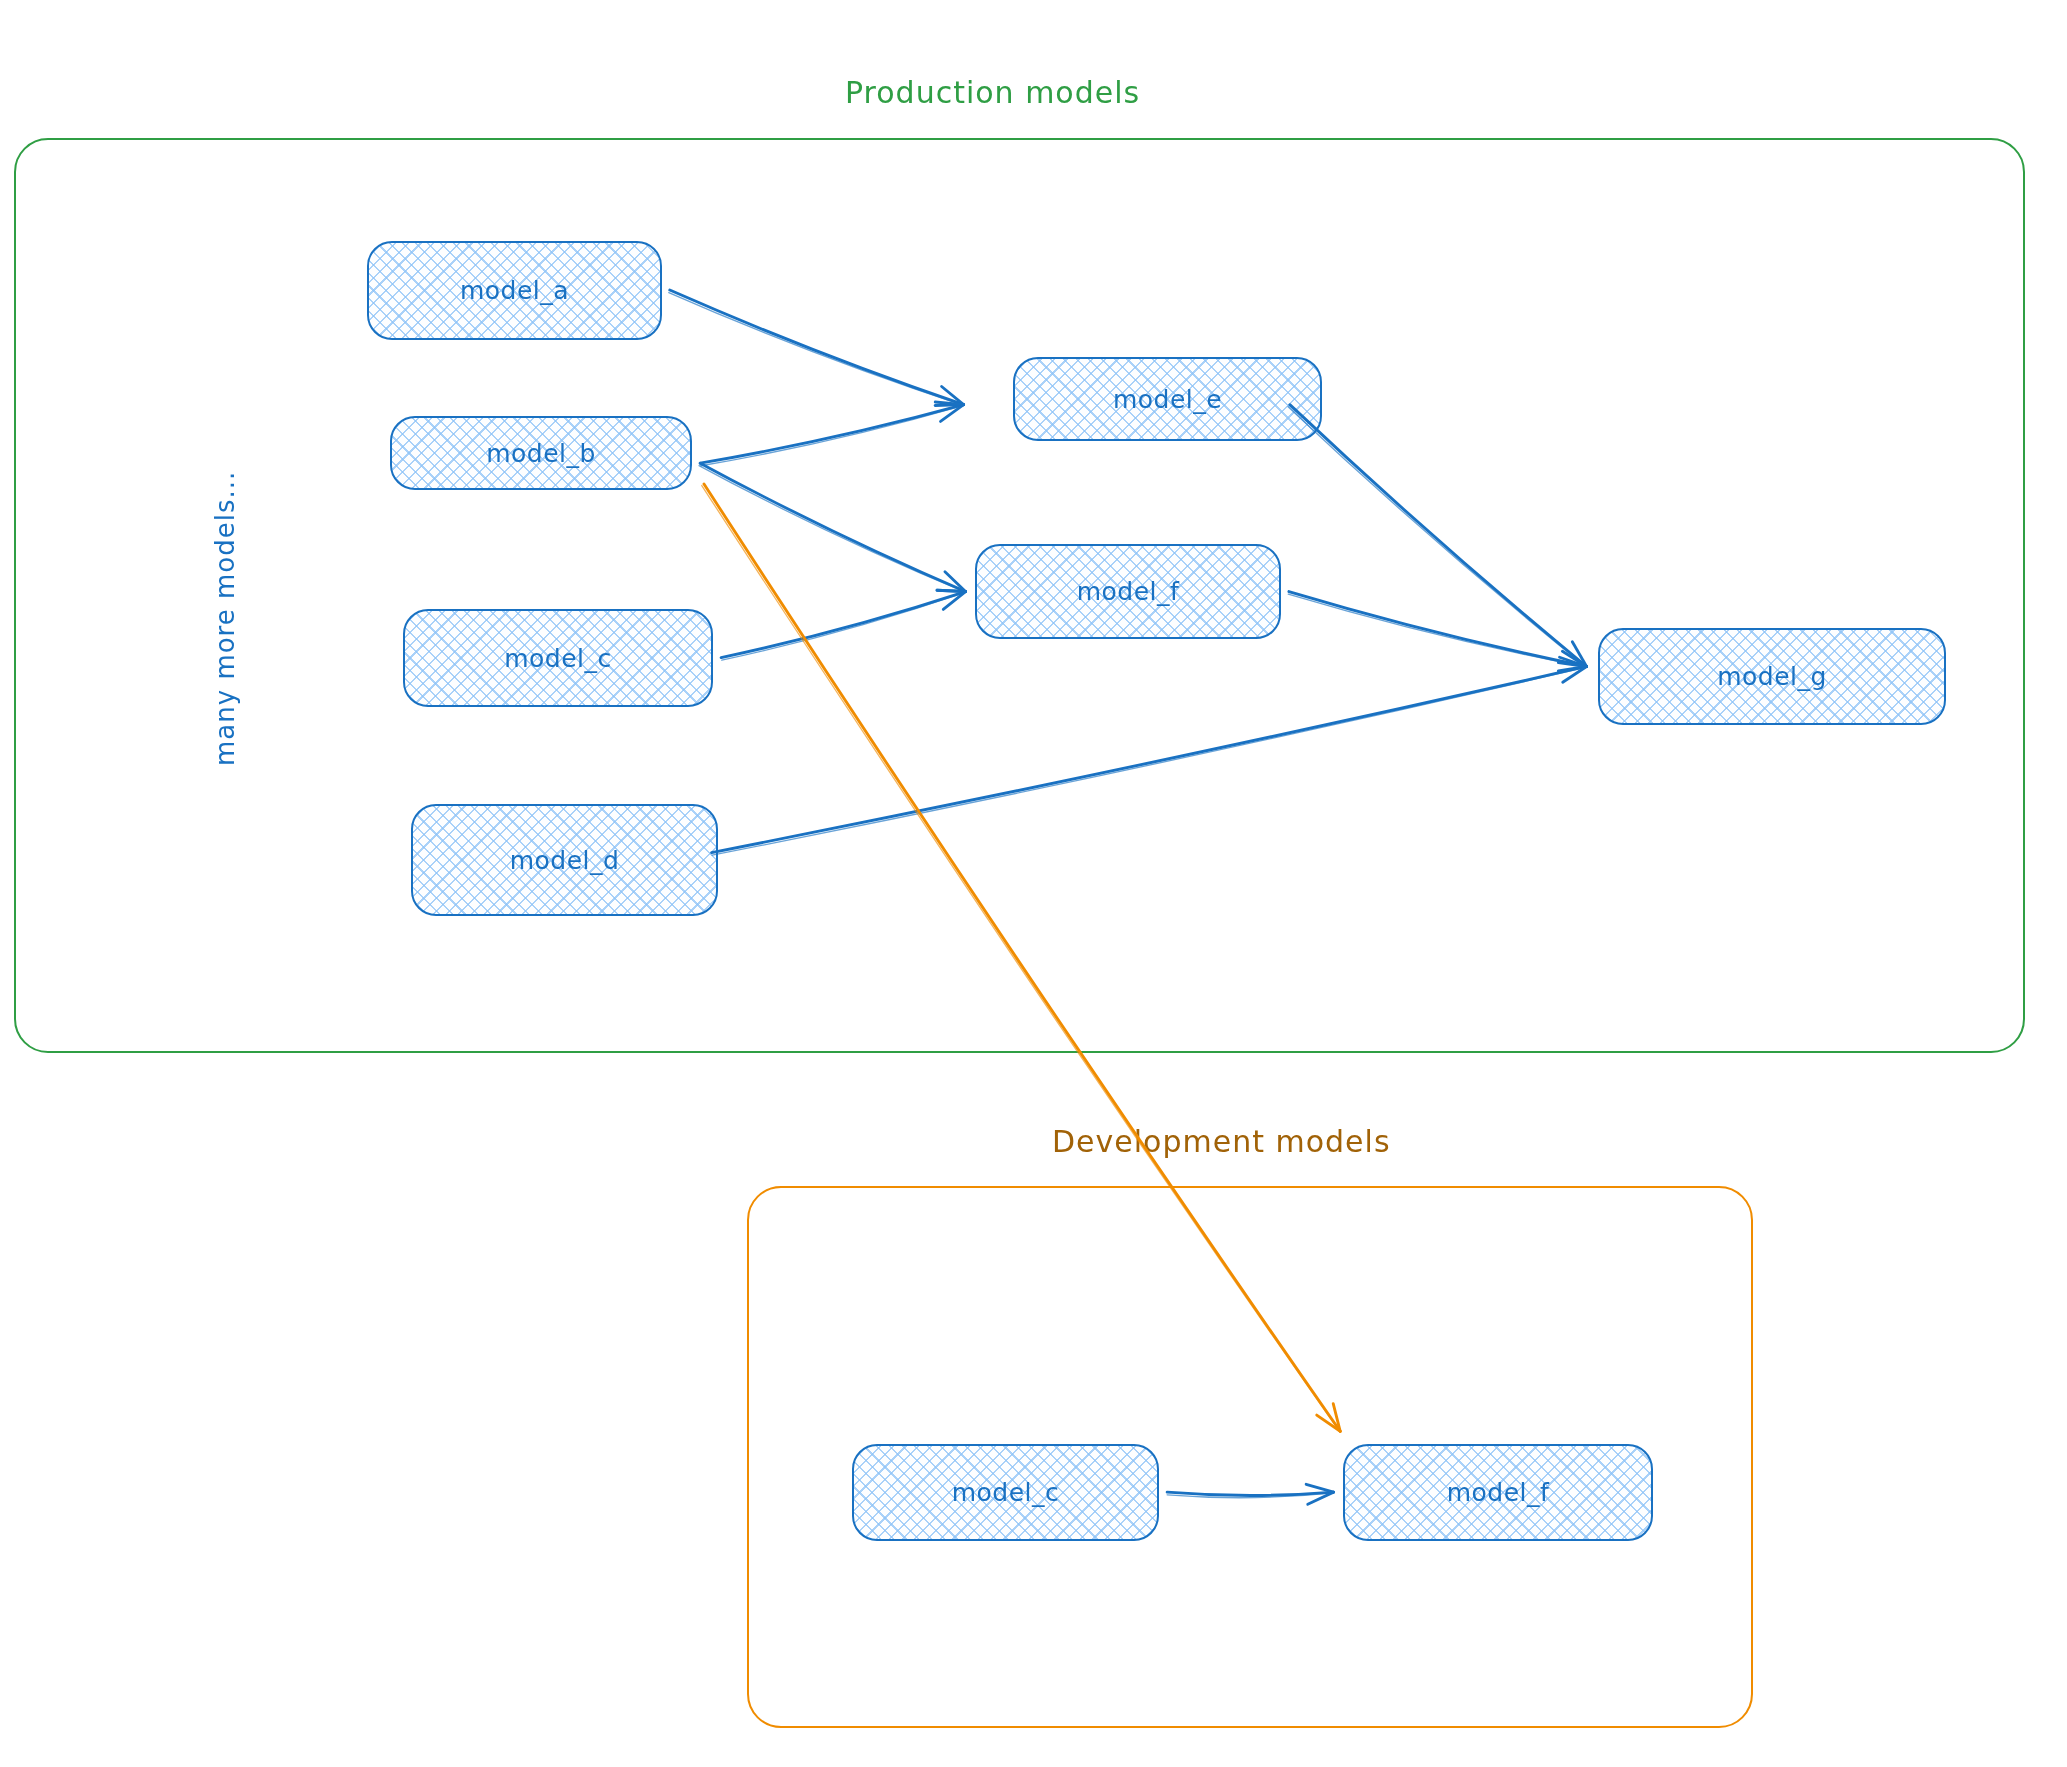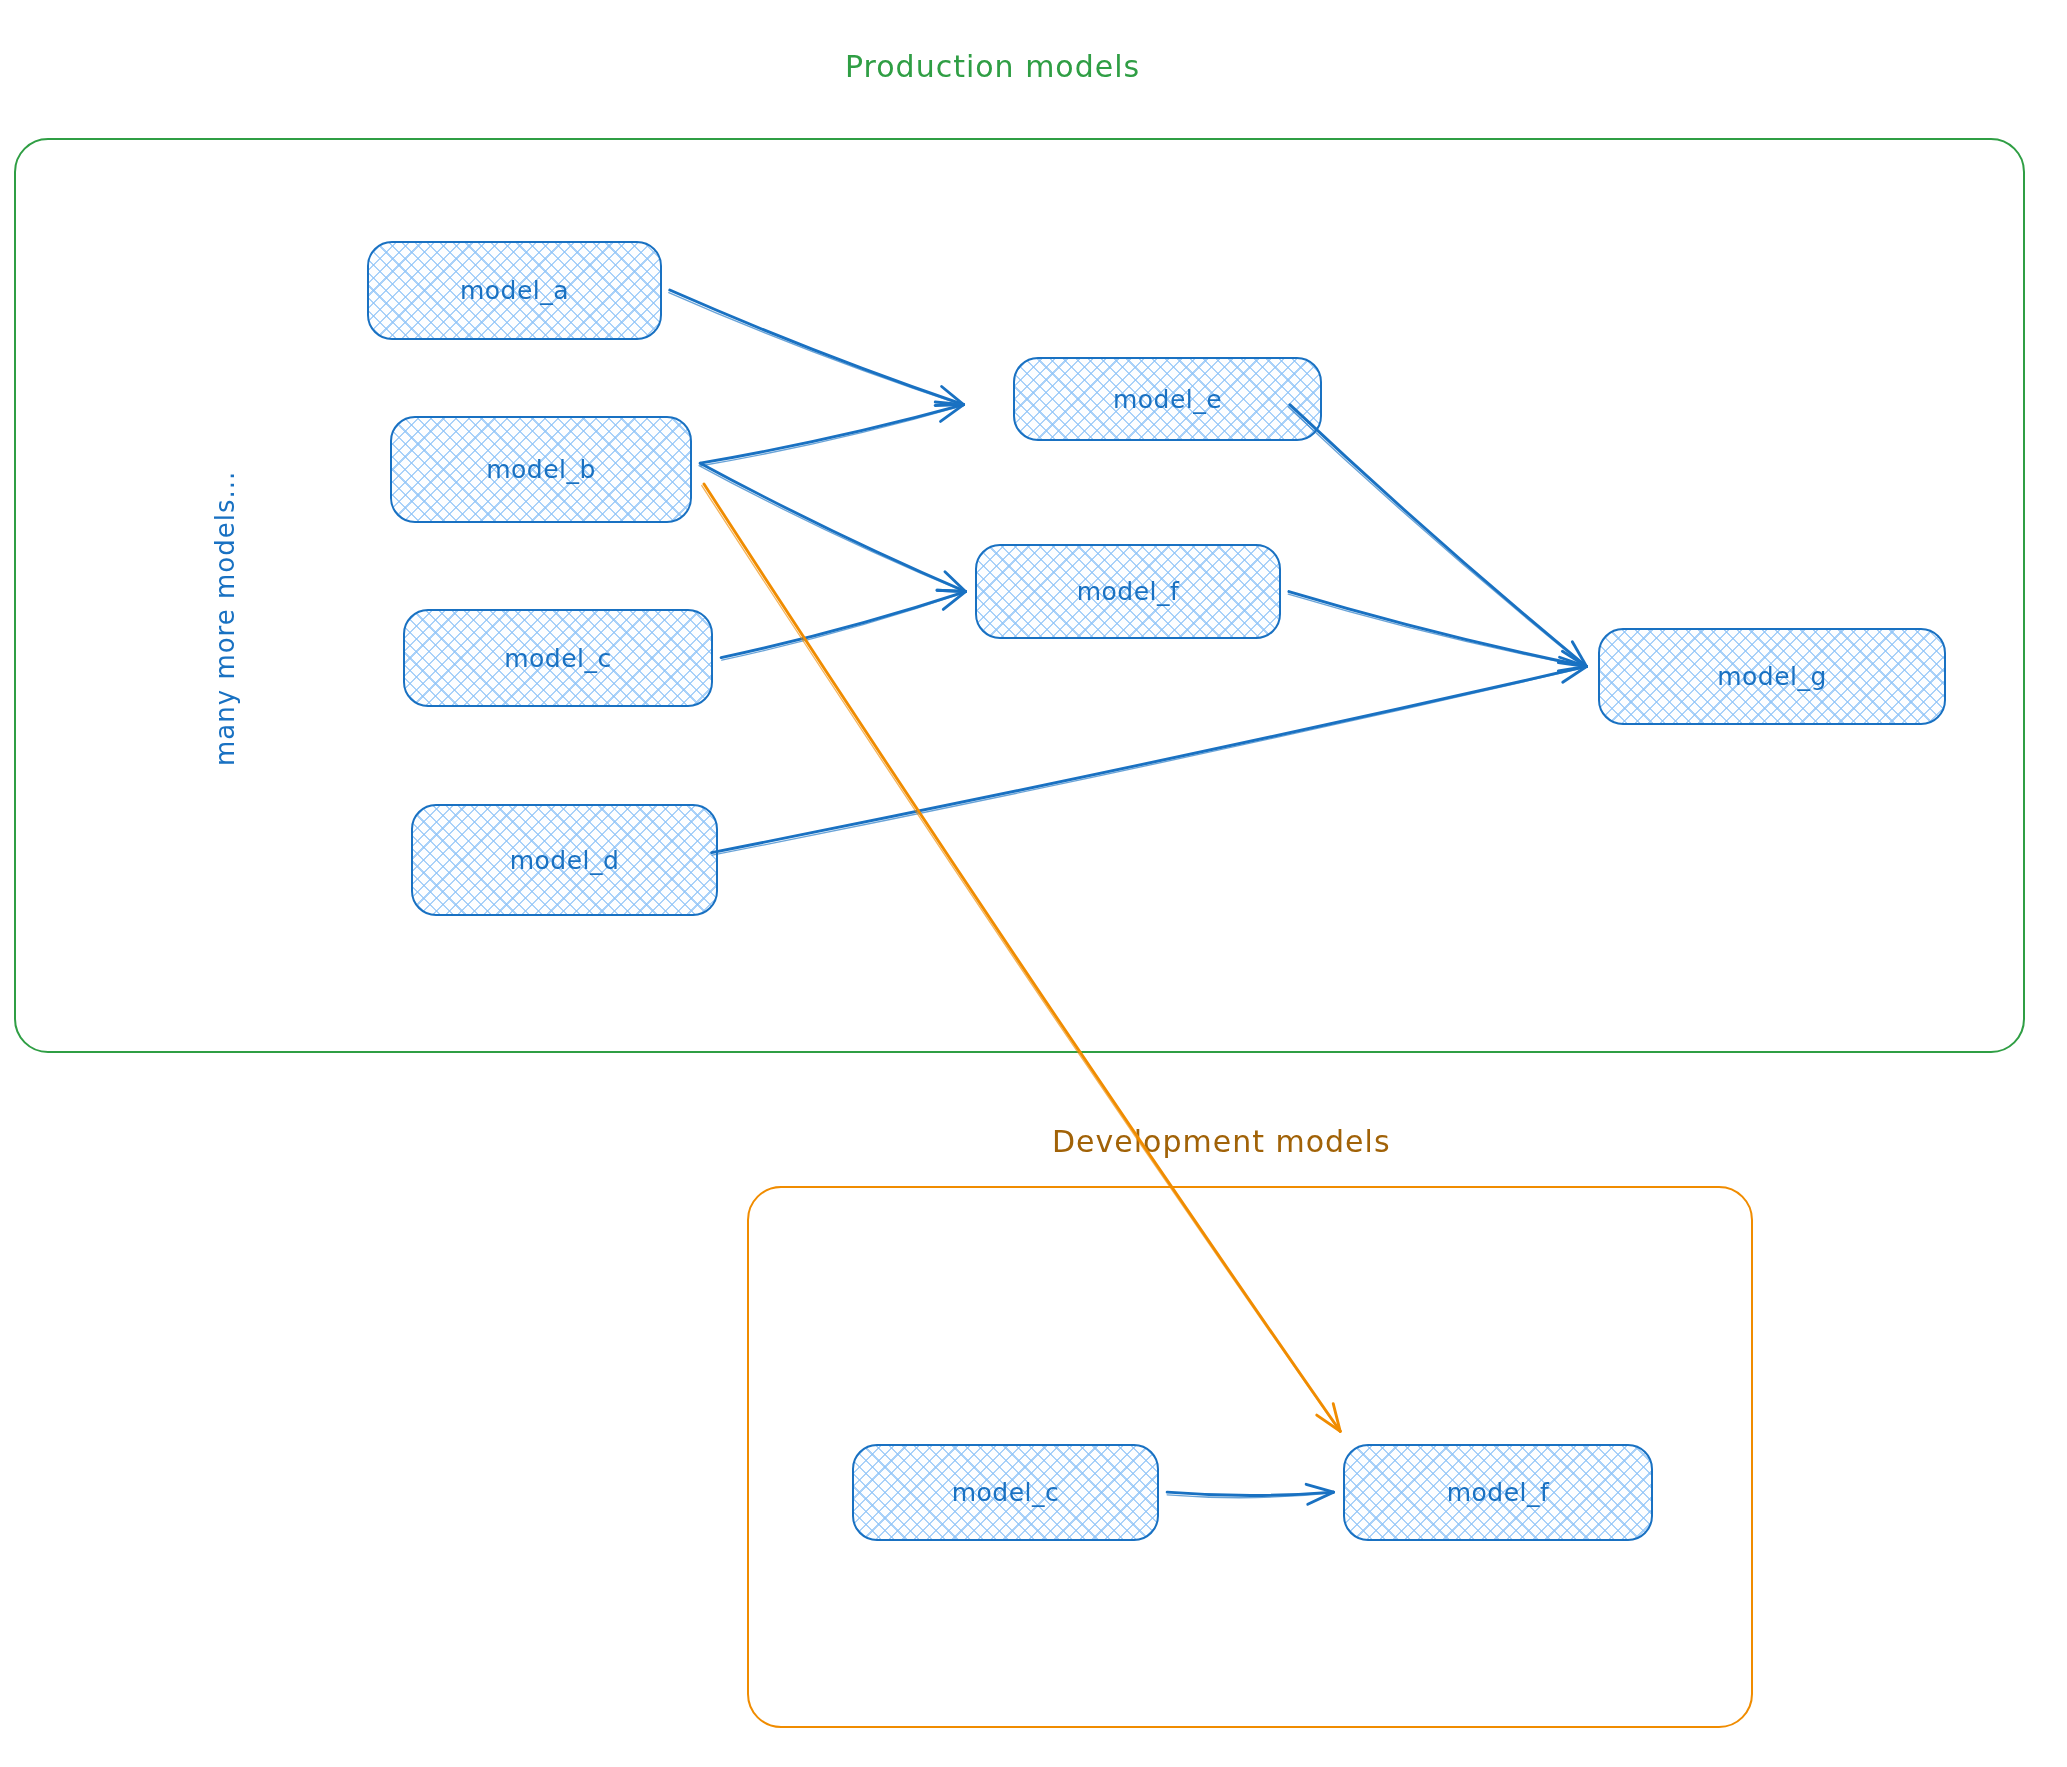--- a/index.html
+++ b/index.html
@@ -68,28 +68,28 @@
     z-index:3;
     pointer-events:none;
   }
 </style>
 </head>
 <body>
 
 <div class="group production" style="left:14.3px;top:138px;width:2007px;height:911px"></div>
 <div class="group development" style="left:747px;top:1186px;width:1002px;height:538px"></div>
 
-<div class="title production" style="left:845px;top:49px">Production models</div>
+<div class="title production" style="left:845px;top:75px">Production models</div>
 <div class="title development" style="left:1052px;top:1124px">Development models</div>
 <div class="side-note">many more models...</div>
 
 <div class="node" style="left:367px;top:241px;width:295px;height:99px">
   <span class="node-label">model_a</span>
 </div>
-<div class="node" style="left:390px;top:416px;width:302px;height:107px">
+<div class="node" style="left:390px;top:416px;width:302px;height:74px">
   <span class="node-label">model_b</span>
 </div>
 <div class="node" style="left:403px;top:609px;width:310px;height:98px">
   <span class="node-label">model_c</span>
 </div>
 <div class="node" style="left:411px;top:804px;width:307px;height:112px">
   <span class="node-label">model_d</span>
 </div>
 <div class="node" style="left:1013px;top:357px;width:309px;height:84px">
   <span class="node-label">model_e</span>

